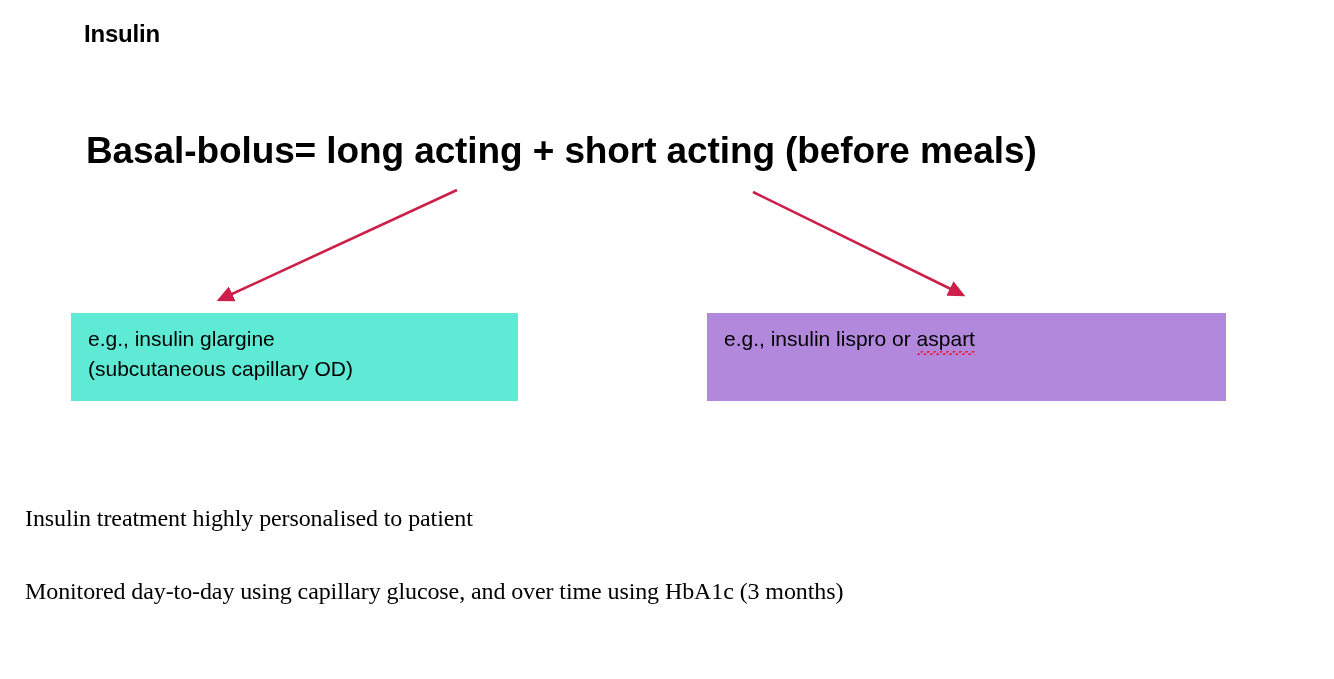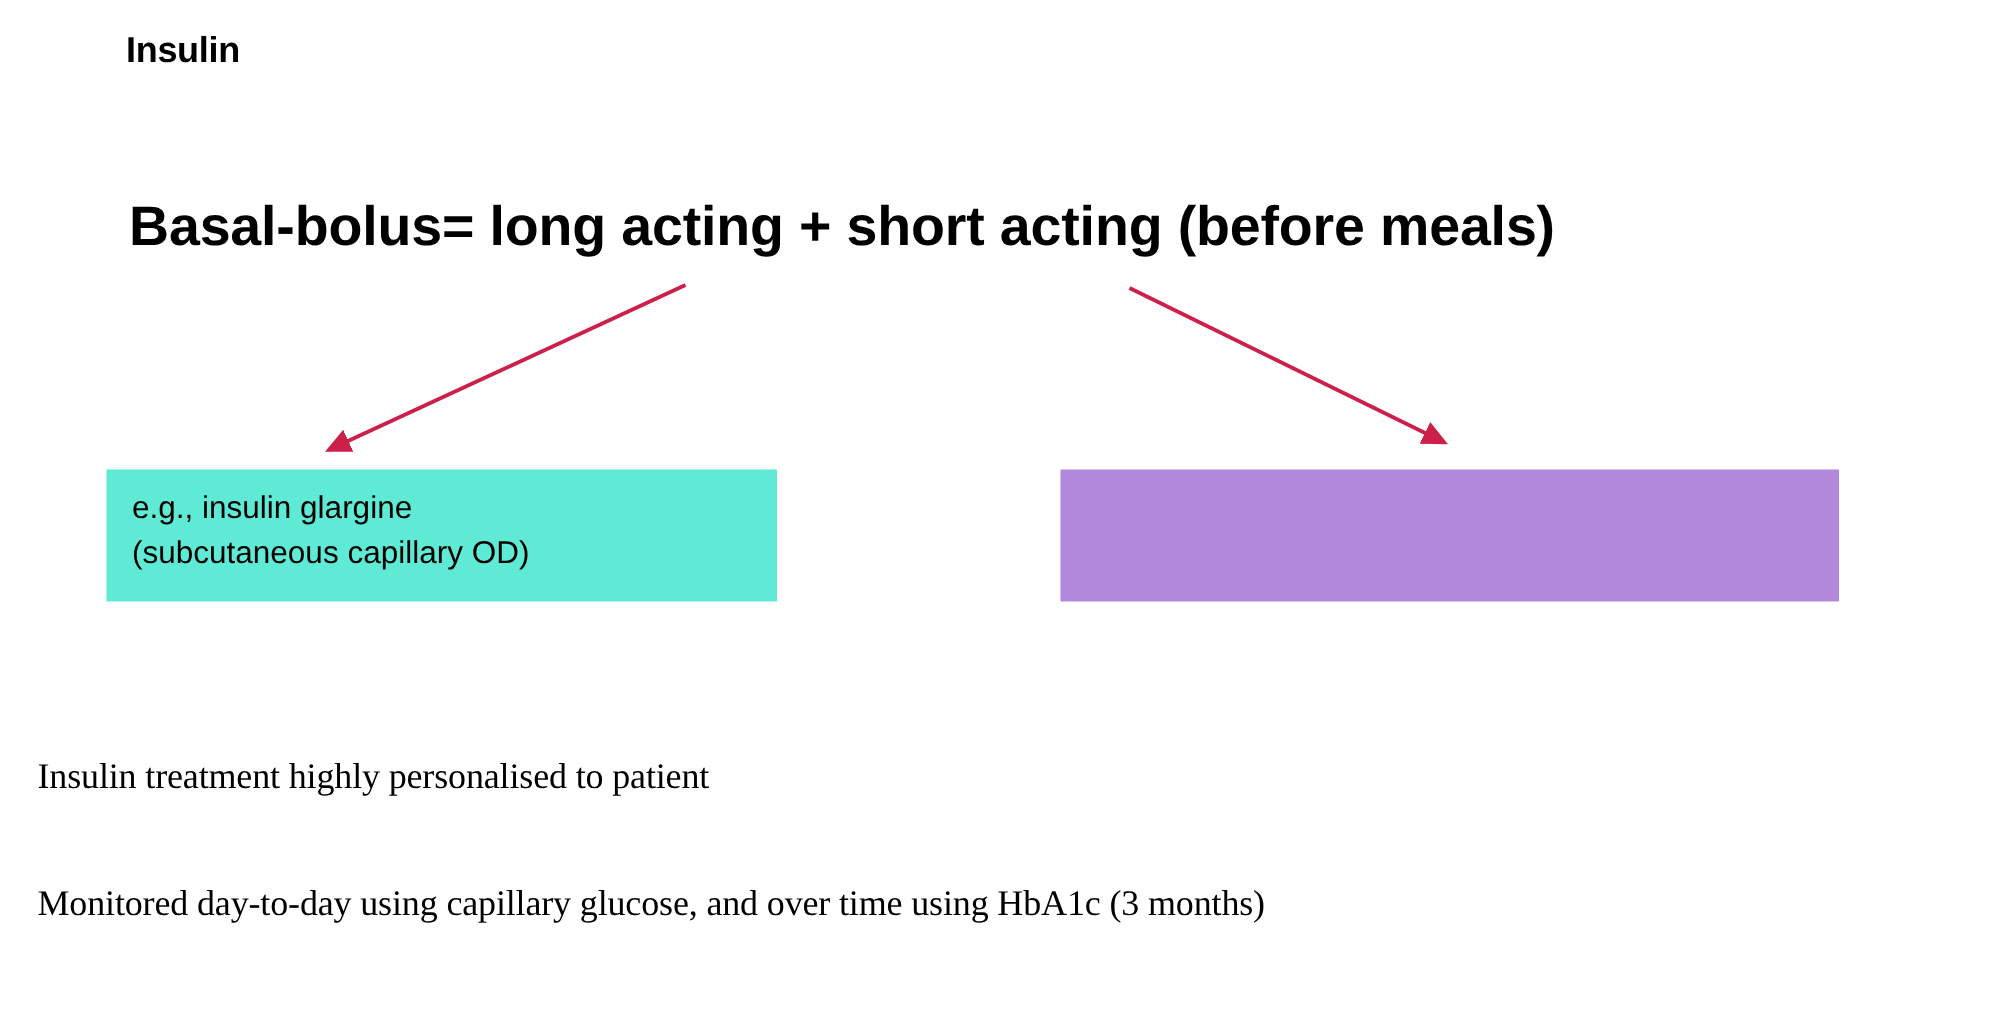--- a/index.html
+++ b/index.html
@@ -106,21 +106,21 @@
   .body-line {
     position: absolute;
     left: 25px;
     font-size: 24px;
     line-height: 1.25;
     white-space: nowrap;
     letter-spacing: -0.1px;
     font-family: Liberation Serif, serif;
   }
   .body-line-1 { top: 503px; }
-  .body-line-2 { top: 588px; text-align: right; }
+  .body-line-2 { top: 576px; text-align: right; }
 </style>
 </head>
 <body>
 
 <div class="slide">
 
   <div class="slide-title">Insulin</div>
 
   <div class="headline">Basal-bolus= long acting + short acting (before meals)</div>
 
@@ -133,18 +133,19 @@
     <line x1="457" y1="190" x2="219" y2="300" stroke="#CC1F4A" stroke-width="2.6" marker-end="url(#ahead)"></line>
     <line x1="753" y1="192" x2="963" y2="295" stroke="#CC1F4A" stroke-width="2.6" marker-end="url(#ahead)"></line>
   </svg>
 
   <div class="callout callout-left" style="background:#5eead4;">
     <span class="line">e.g., insulin glargine</span>
     <span class="line">(subcutaneous capillary OD)</span>
   </div>
 
   <div class="callout callout-right" style="background:#B188DB;">
+    <span class="line"><span>e.g., insulin lispro or </span><span class="misspelled">aspart</span></span>
   </div>
 
   <div class="body-line body-line-1">Insulin treatment highly personalised to patient</div>
   <div class="body-line body-line-2">Monitored day-to-day using capillary glucose, and over time using HbA1c (3 months)</div>
 
 </div>
 
 </body></html>

